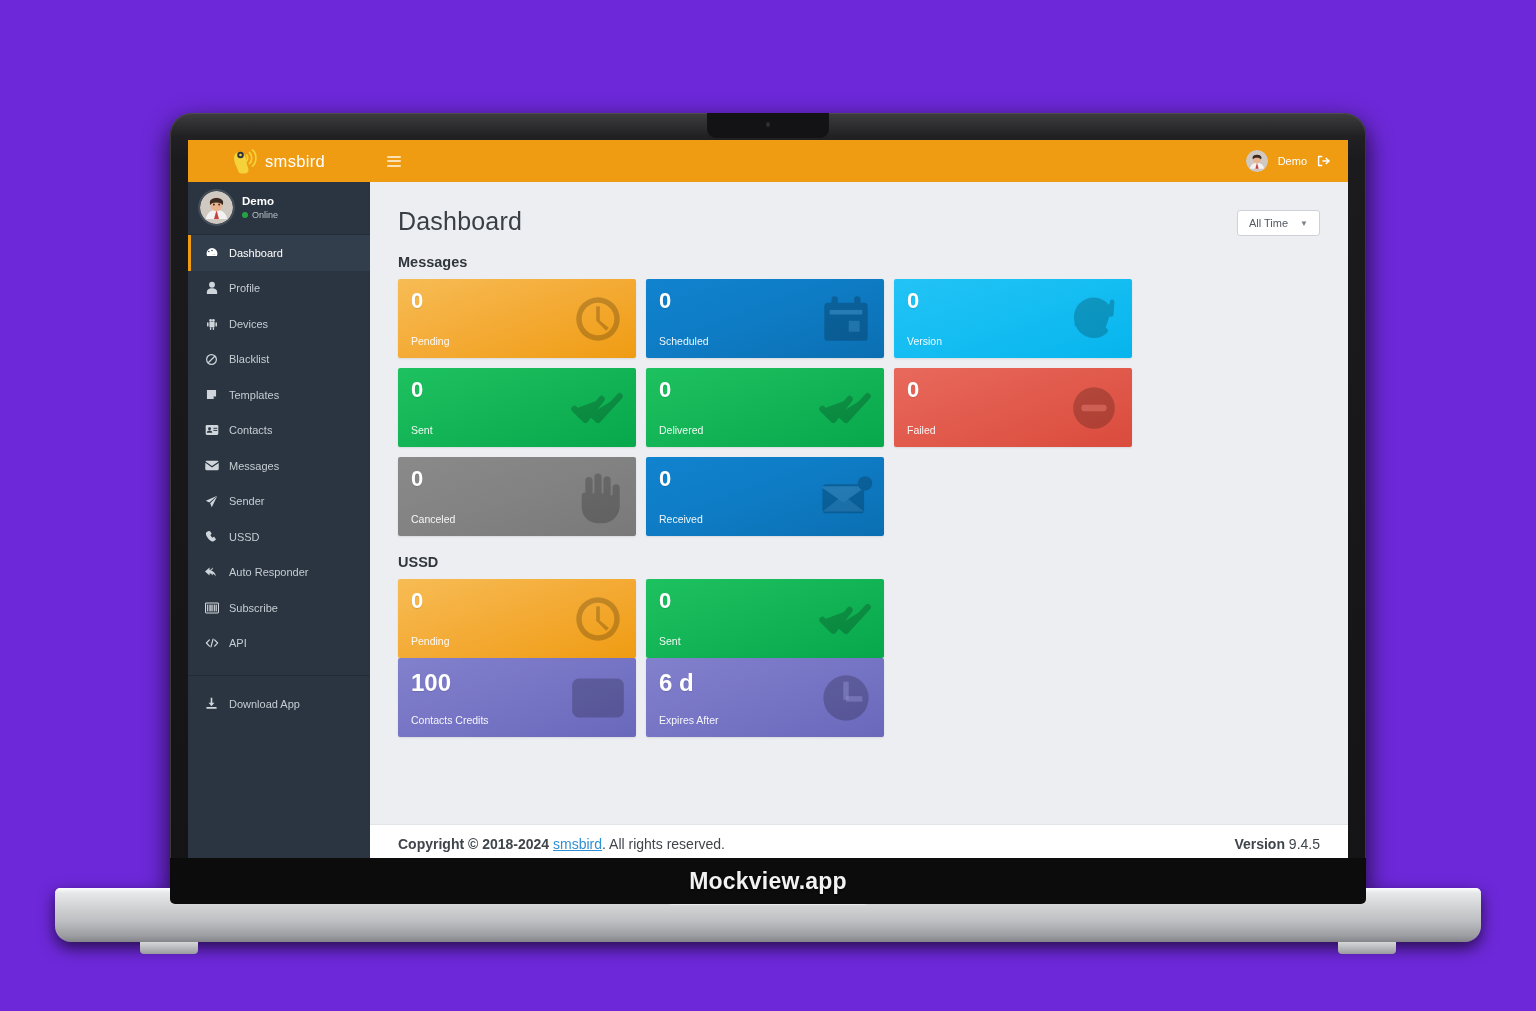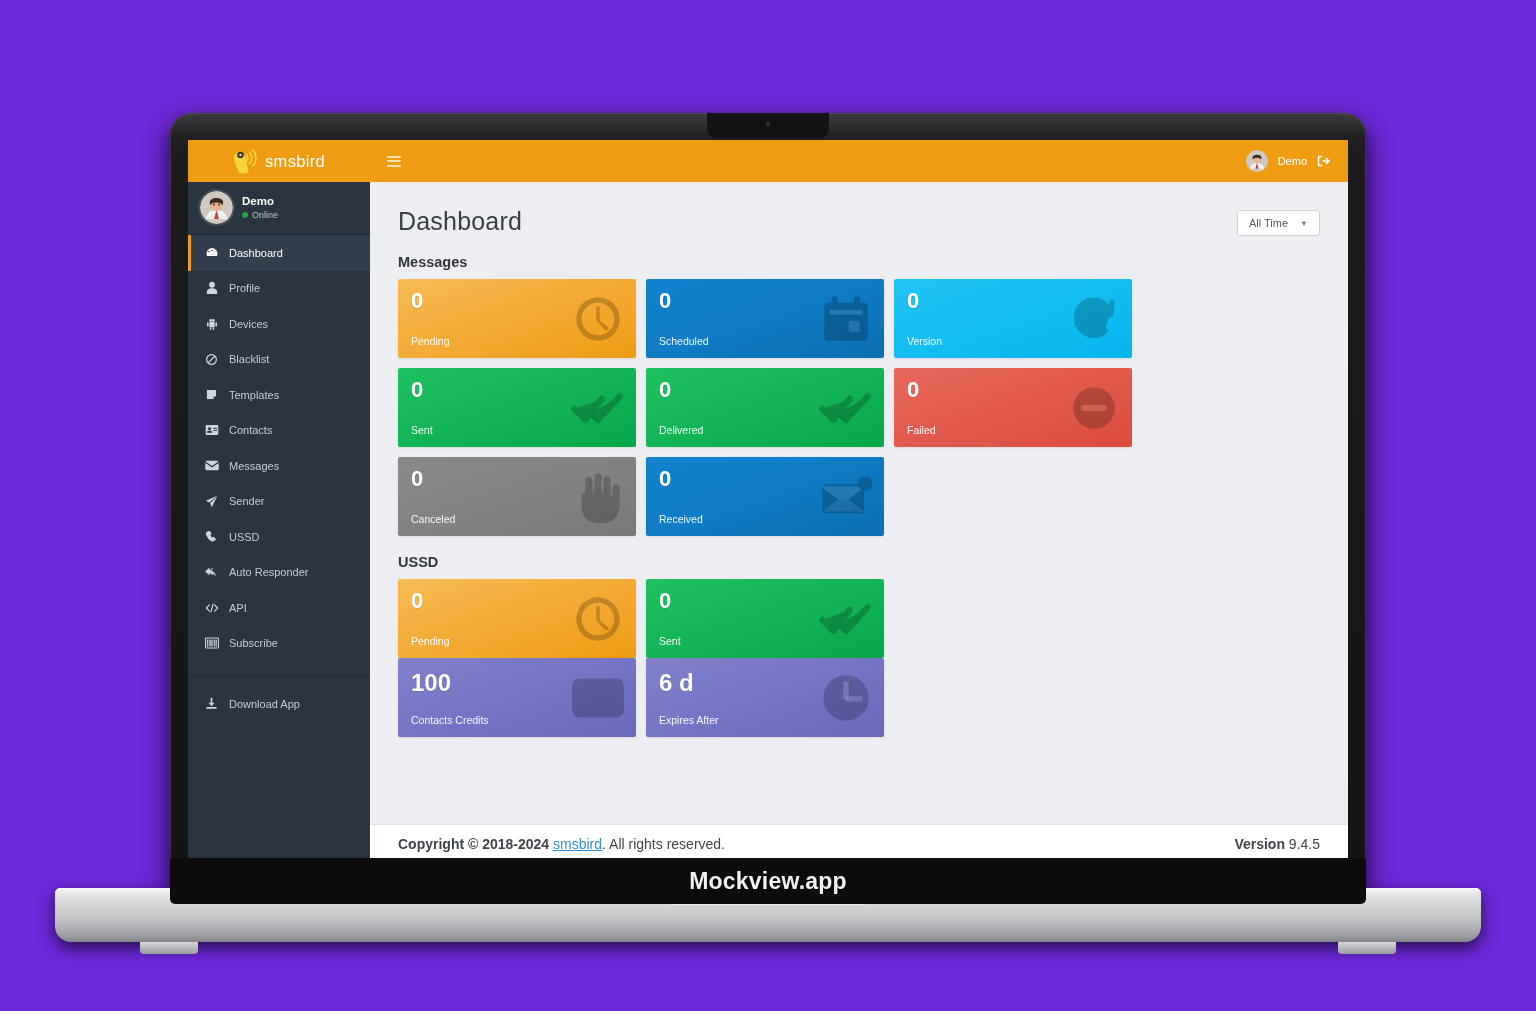--- a/index.html
+++ b/index.html
@@ -354,41 +354,41 @@
             <span class="nav-ico">
               <svg width="14" height="12" viewBox="0 0 16 13" fill="currentColor">
                 <path d="M5.2 1.3 0 5.9l5.2 4.6V8c3.4 0 5.8 1.1 7.4 3.6-.6-3.2-2.6-6.3-7.4-7V1.3z"></path>
                 <path d="M9 1.3 3.8 5.9 9 10.5V8.8l-3.3-2.9L9 3v-1.7z" opacity=".85"></path>
               </svg>
             </span>
             <span>Auto Responder</span>
           </div>
           <div class="nav-item">
             <span class="nav-ico">
-              <svg width="14" height="12" viewBox="0 0 16 13" fill="none" stroke="currentColor" stroke-width="1.4" stroke-linecap="round" stroke-linejoin="round">
-                <polyline points="5,3 1.6,6.5 5,10"></polyline>
-                <polyline points="11,3 14.4,6.5 11,10"></polyline>
-                <line x1="9.2" y1="2" x2="6.8" y2="11"></line>
-              </svg>
-            </span>
-            <span>API</span>
-          </div>
-          <div class="nav-item">
-            <span class="nav-ico">
               <svg width="14" height="12" viewBox="0 0 16 13" fill="currentColor">
                 <rect x=".6" y=".8" width="14.8" height="11.4" rx="1" fill="none" stroke="currentColor" stroke-width="1.2"></rect>
                 <rect x="2.4" y="2.6" width="1.3" height="7.8"></rect>
                 <rect x="4.5" y="2.6" width=".8" height="7.8"></rect>
                 <rect x="6" y="2.6" width="1.6" height="7.8"></rect>
                 <rect x="8.4" y="2.6" width=".8" height="7.8"></rect>
                 <rect x="10" y="2.6" width="1.3" height="7.8"></rect>
                 <rect x="12.1" y="2.6" width="1.4" height="7.8"></rect>
               </svg>
             </span>
             <span>Subscribe</span>
+          </div>
+          <div class="nav-item">
+            <span class="nav-ico">
+              <svg width="14" height="12" viewBox="0 0 16 13" fill="none" stroke="currentColor" stroke-width="1.4" stroke-linecap="round" stroke-linejoin="round">
+                <polyline points="5,3 1.6,6.5 5,10"></polyline>
+                <polyline points="11,3 14.4,6.5 11,10"></polyline>
+                <line x1="9.2" y1="2" x2="6.8" y2="11"></line>
+              </svg>
+            </span>
+            <span>API</span>
           </div>
         </div>
       <div class="nav-sep"></div>
       <div class="nav" id="nav-foot">
           <div class="nav-item">
             <span class="nav-ico">
               <svg width="13" height="13" viewBox="0 0 16 16" fill="currentColor">
                 <path d="M7 1h2v6h2.6L8 11.4 4.4 7H7V1z"></path>
                 <rect x="1.6" y="12.4" width="12.8" height="2" rx=".6"></rect>
               </svg>

